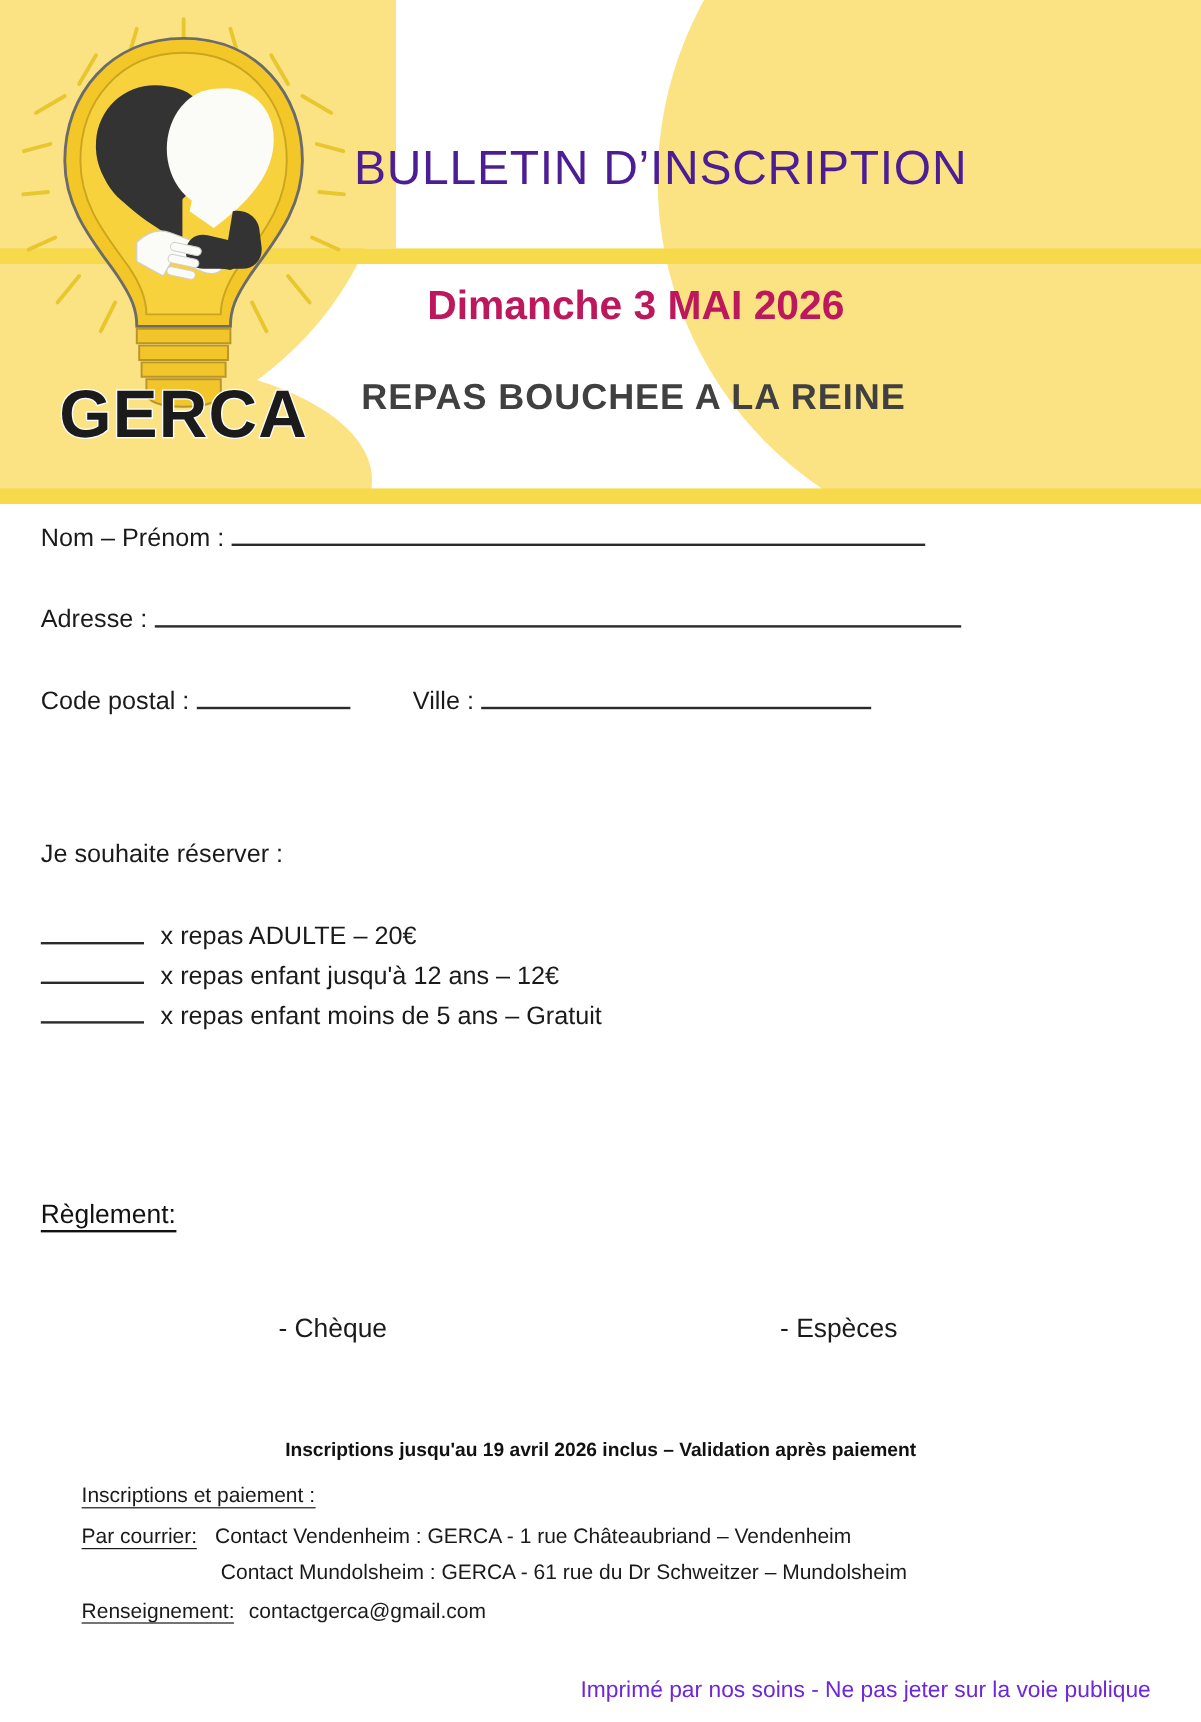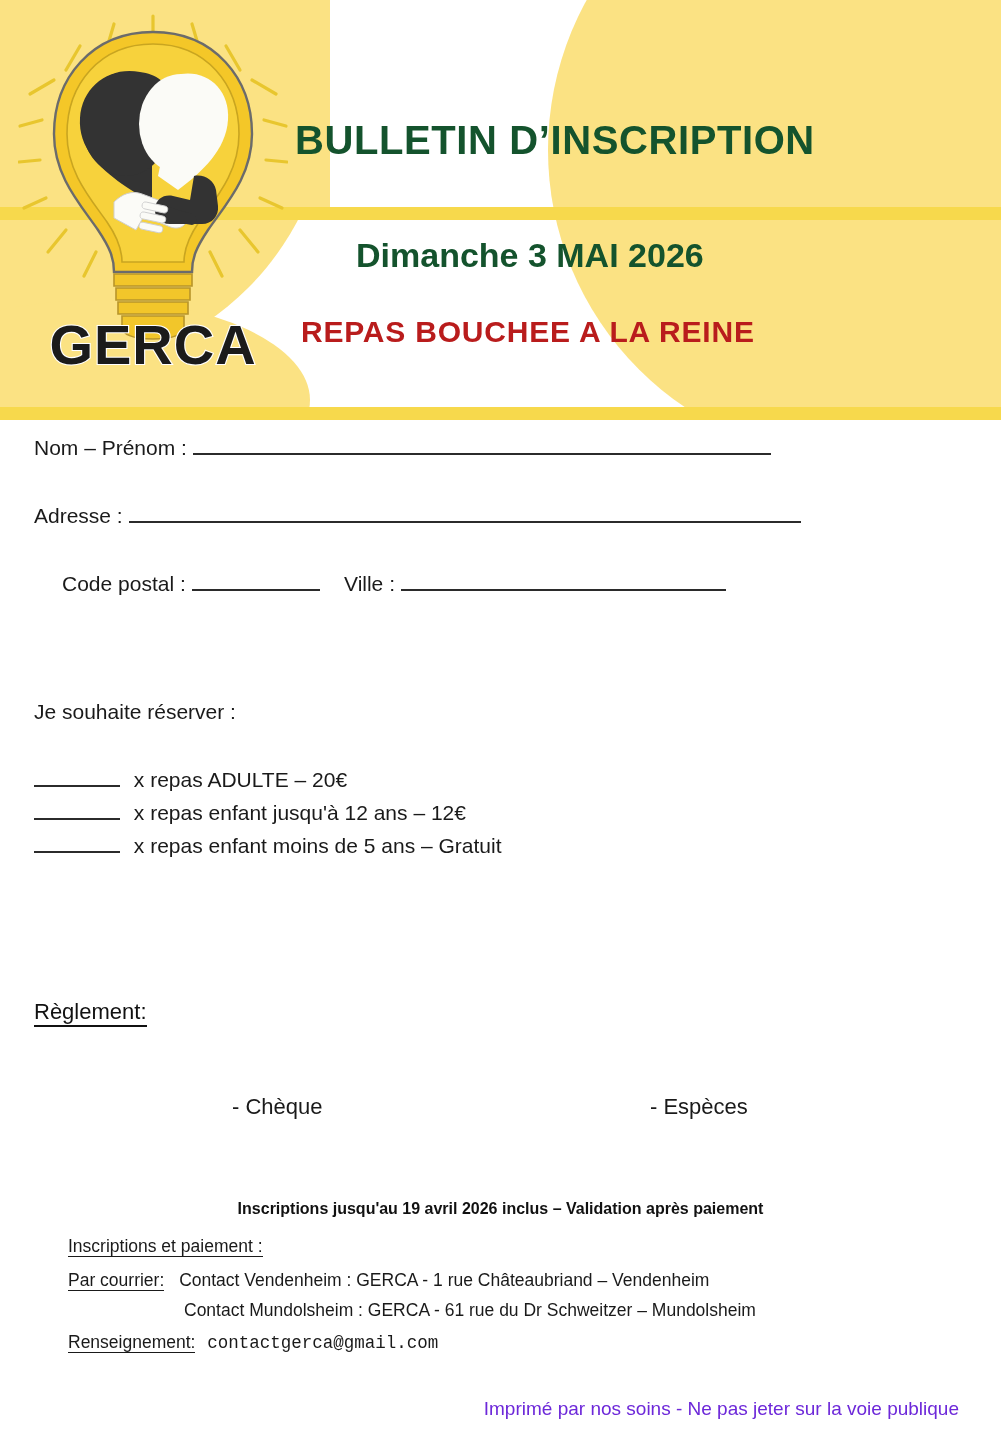--- a/index.html
+++ b/index.html
@@ -94,42 +94,42 @@
     height: 360px;
   }
   .logo svg { display: block; width: 270px; height: 360px; }
 
   
   .title-main {
     position: absolute;
     left: 295px;
     top: 118px;
     font-size: 40px;
-    font-weight: bold;
+    font-weight: normal;
     letter-spacing: 0.6px;
-    color: #14532d;
+    color: #4c1d95;
     white-space: nowrap;
   }
   .title-date {
     position: absolute;
     left: 356px;
     top: 236px;
     font-size: 34px;
     font-weight: bold;
-    color: #14532d;
+    color: #be185d;
     white-space: nowrap;
   }
   .title-meal {
     position: absolute;
     left: 301px;
     top: 315px;
     font-size: 30px;
     font-weight: bold;
     letter-spacing: 0.8px;
-    color: #b91c1c;
+    color: #404040;
     white-space: nowrap;
   }
 
   
   .form-body {
     position: absolute;
     left: 0;
     top: 420px;
     width: 1001px;
     height: 1015px;
@@ -312,21 +312,21 @@
     <div class="fld" style="left:34px; top:82px;">
       <span>Adresse :</span>
       <span class="rule" style="width:672px;"></span>
     </div>
 
     <div class="fld" style="left:34px; top:14px;">
       <span>Nom – Prénom :</span>
       <span class="rule" style="width:578px;"></span>
     </div>
 
-    <div class="fld" style="left:34px; top:150px;margin-left:28px;">
+    <div class="fld" style="left:34px; top:150px;">
       <span>Code postal :</span>
       <span class="rule" style="width:128px;"></span>
     </div>
     <div class="fld" style="left:344px; top:150px;">
       <span>Ville :</span>
       <span class="rule" style="width:325px;"></span>
     </div>
 
 
     <div class="fld" style="left:34px; top:280px;">Je souhaite réserver :</div>
@@ -359,18 +359,18 @@
 
   <div class="contact" style="left:68px; top:1270px;">
     <span class="u">Par courrier:</span>
     <span style="padding-left:10px;">Contact Vendenheim : GERCA - 1 rue Châteaubriand – Vendenheim</span>
   </div>
 
   <div class="contact" style="left:184px; top:1300px;">Contact Mundolsheim : GERCA - 61 rue du Dr Schweitzer – Mundolsheim</div>
 
   <div class="contact" style="left:68px; top:1332px;">
     <span class="u">Renseignement:</span>
-    <span style="padding-left:7px;font-family:Liberation Mono, monospace;">contactgerca@gmail.com</span>
+    <span style="padding-left:7px;">contactgerca@gmail.com</span>
   </div>
 
   <div class="imprint">Imprimé par nos soins - Ne pas jeter sur la voie publique</div>
 
 </div>
 
 </body></html>

